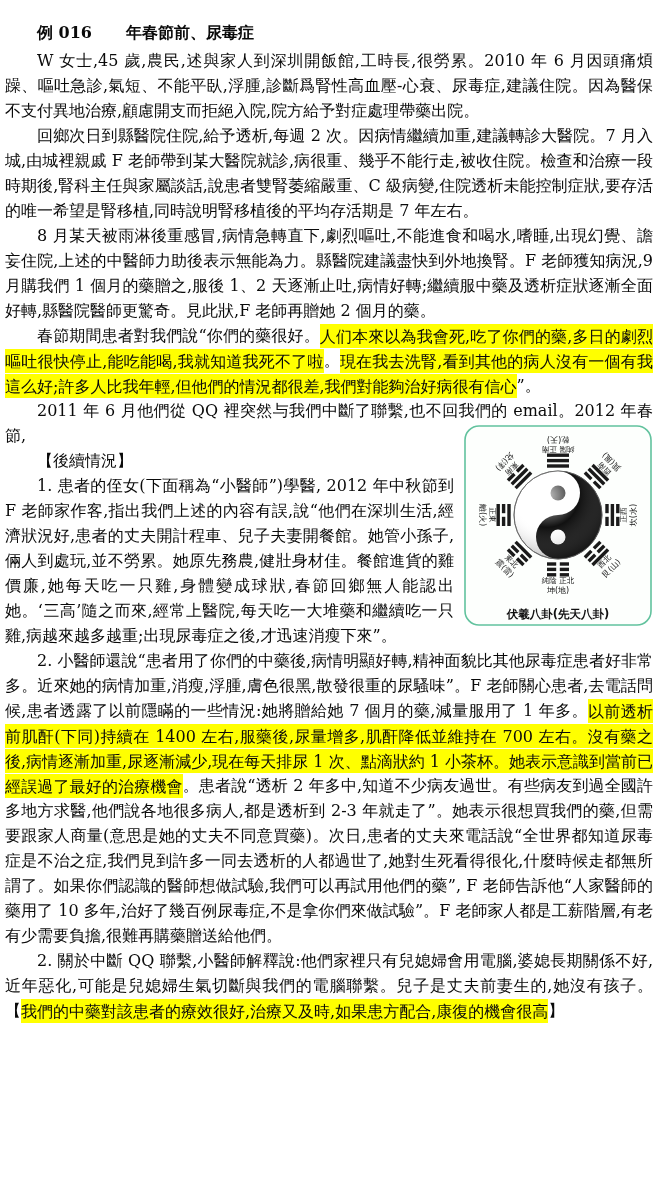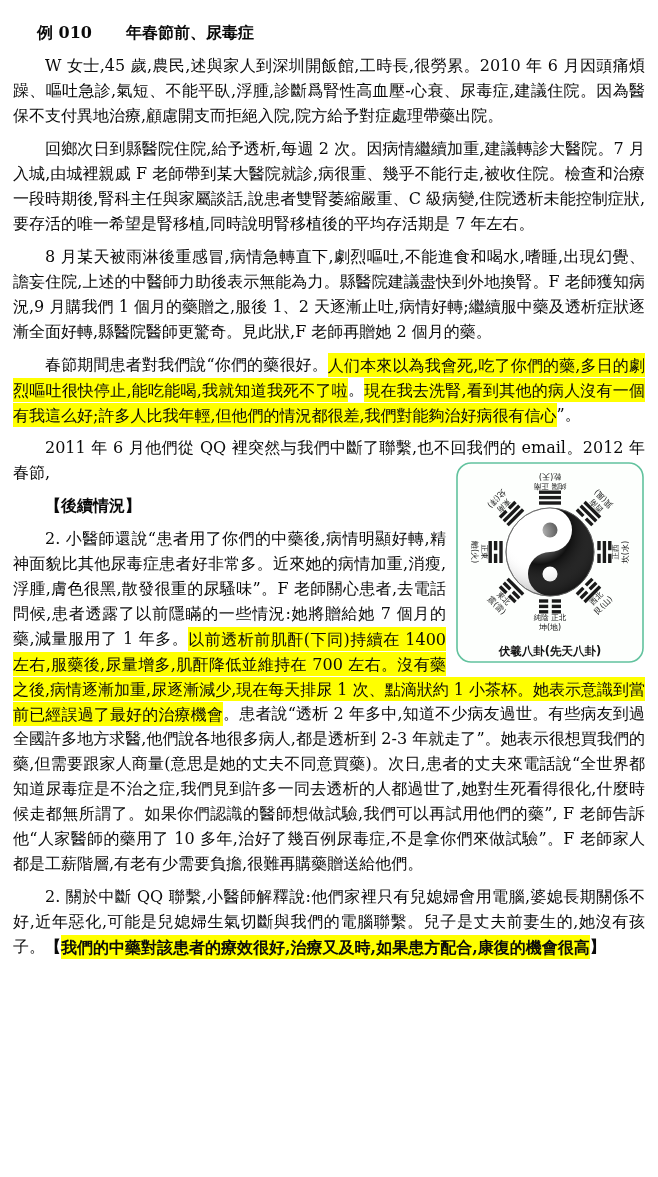--- a/index.html
+++ b/index.html
@@ -4,35 +4,35 @@
 <style>
   html,body{margin:0;padding:0;}
   body{
     width:658px;height:1177px;overflow:hidden;background:#ffffff;
     font-family:"DejaVu Serif","Liberation Serif",serif;
     color:#0a0a0a;
   }
   .doc{padding:20px 5px 0 5px;font-size:16px;line-height:25px;text-align:justify;}
   .title{margin:0 0 3px 0;text-indent:32px;font-weight:700;}
   .tgap{display:inline-block;width:34px;}
-  .para{margin:8px;text-indent:32px;}
+  .para{margin:0;text-indent:32px;}
   .hl{background:#ffff00;padding:2.5px 0;}
-  .b{font-weight:700;}
+  .b{font-weight:400;}
   .figure-float{
     float:right;width:190px;margin:1px 0 3px 9px;display:block;
     text-indent:0;
   }
   .figure-float svg{display:block;}
 </style>
 </head>
 <body>
 
 <div class="doc">
 
-  <p class="title"><span>例 010</span><span class="tgap"></span><span>年春節前、尿毒症</span></p>
+  <p class="title"><span>例 016</span><span class="tgap"></span><span>年春節前、尿毒症</span></p>
 
   <div id="group1">
       <p class="para"><span>W 女士,45 歲,農民,述與家人到深圳開飯館,工時長,很勞累。2010 年 6 月因頭痛煩躁、嘔吐急診,氣短、不能平臥,浮腫,診斷爲腎性高血壓-心衰、尿毒症,建議住院。因為醫保不支付異地治療,顧慮開支而拒絕入院,院方給予對症處理帶藥出院。</span></p>
       <p class="para"><span>回鄉次日到縣醫院住院,給予透析,每週 2 次。因病情繼續加重,建議轉診大醫院。7 月入城,由城裡親戚 F 老師帶到某大醫院就診,病很重、幾乎不能行走,被收住院。檢查和治療一段時期後,腎科主任與家屬談話,說患者雙腎萎縮嚴重、C 級病變,住院透析未能控制症狀,要存活的唯一希望是腎移植,同時說明腎移植後的平均存活期是 7 年左右。</span></p>
       <p class="para"><span>8 月某天被雨淋後重感冒,病情急轉直下,劇烈嘔吐,不能進食和喝水,嗜睡,出現幻覺、譫妄住院,上述的中醫師力助後表示無能為力。縣醫院建議盡快到外地換腎。F 老師獲知病況,9 月購我們 1 個月的藥贈之,服後 1、2 天逐漸止吐,病情好轉;繼續服中藥及透析症狀逐漸全面好轉,縣醫院醫師更驚奇。見此狀,F 老師再贈她 2 個月的藥。</span></p>
       <p class="para"><span>春節期間患者對我們說“你們的藥很好。</span><span class="hl">人们本來以為我會死,吃了你們的藥,多日的劇烈嘔吐很快停止,能吃能喝,我就知道我死不了啦</span><span>。</span><span class="hl">現在我去洗腎,看到其他的病人沒有一個有我這么好;許多人比我年輕,但他們的情況都很差,我們對能夠治好病很有信心</span><span>”。</span></p>
     </div>
 
   <p class="para" id="figure-para">
     <span id="fig-pre"><span>2011 年 6 月他們從 QQ 裡突然与我們中斷了聯繫,也不回我們的 email。2012 年春節,</span></span><span class="figure-float">
@@ -126,17 +126,18 @@
           <circle r="44" fill="url(#shade)" stroke="#666666" stroke-width="0.8"></circle>
         </g>
       </g>
       <text x="95" y="194" text-anchor="middle" font-family="DejaVu Sans, sans-serif" font-size="11.5" font-weight="bold" fill="#111111">伏羲八卦(先天八卦)</text>
     </svg>
       </span>
   </p>
 
   <div id="group2">
       <p class="para"><span class="b">【後續情況】</span></p>
+      <p class="para"><span>1. 患者的侄女(下面稱為“小醫師”)學醫, 2012 年中秋節到 F 老師家作客,指出我們上述的內容有誤,說“他們在深圳生活,經濟狀況好,患者的丈夫開計程車、兒子夫妻開餐館。她管小孫子,倆人到處玩,並不勞累。她原先務農,健壯身材佳。餐館進貨的雞價廉,她每天吃一只雞,身體變成球狀,春節回鄉無人能認出她。‘三高’隨之而來,經常上醫院,每天吃一大堆藥和繼續吃一只雞,病越來越多越重;出現尿毒症之後,才迅速消瘦下來”。</span></p>
       <p class="para"><span>2. 小醫師還說“患者用了你們的中藥後,病情明顯好轉,精神面貌比其他尿毒症患者好非常多。近來她的病情加重,消瘦,浮腫,膚色很黑,散發很重的尿騷味”。F 老師關心患者,去電話問候,患者透露了以前隱瞞的一些情況:她將贈給她 7 個月的藥,減量服用了 1 年多。</span><span class="hl">以前透析前肌酐(下同)持續在 1400 左右,服藥後,尿量增多,肌酐降低並維持在 700 左右。沒有藥之後,病情逐漸加重,尿逐漸減少,現在每天排尿 1 次、點滴狀約 1 小茶杯。她表示意識到當前已經誤過了最好的治療機會</span><span>。患者說“透析 2 年多中,知道不少病友過世。有些病友到過全國許多地方求醫,他們說各地很多病人,都是透析到 2-3 年就走了”。她表示很想買我們的藥,但需要跟家人商量(意思是她的丈夫不同意買藥)。次日,患者的丈夫來電話說“全世界都知道尿毒症是不治之症,我們見到許多一同去透析的人都過世了,她對生死看得很化,什麼時候走都無所謂了。如果你們認識的醫師想做試驗,我們可以再試用他們的藥”, F 老師告訴他“人家醫師的藥用了 10 多年,治好了幾百例尿毒症,不是拿你們來做試驗”。F 老師家人都是工薪階層,有老有少需要負擔,很難再購藥贈送給他們。</span></p>
       <p class="para"><span>2. 關於中斷 QQ 聯繫,小醫師解釋說:他們家裡只有兒媳婦會用電腦,婆媳長期關係不好,近年惡化,可能是兒媳婦生氣切斷與我們的電腦聯繫。兒子是丈夫前妻生的,她沒有孩子。</span><span class="b">【</span><span class="hl b">我們的中藥對該患者的療效很好,治療又及時,如果患方配合,康復的機會很高</span><span class="b">】</span></p>
     </div>
 
 </div>
 
 </body></html>

